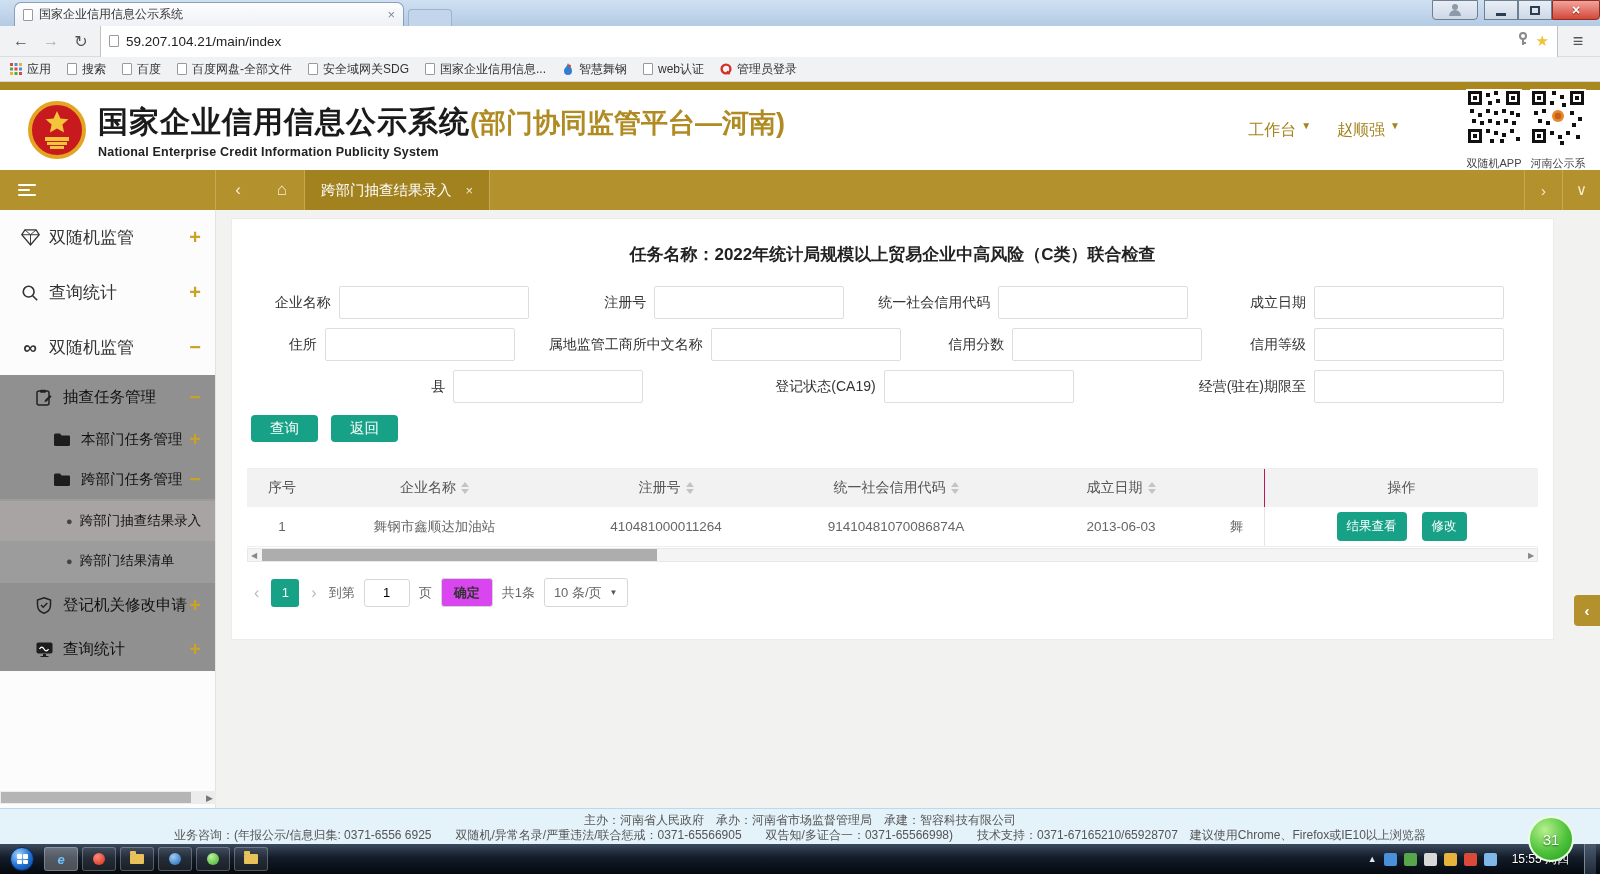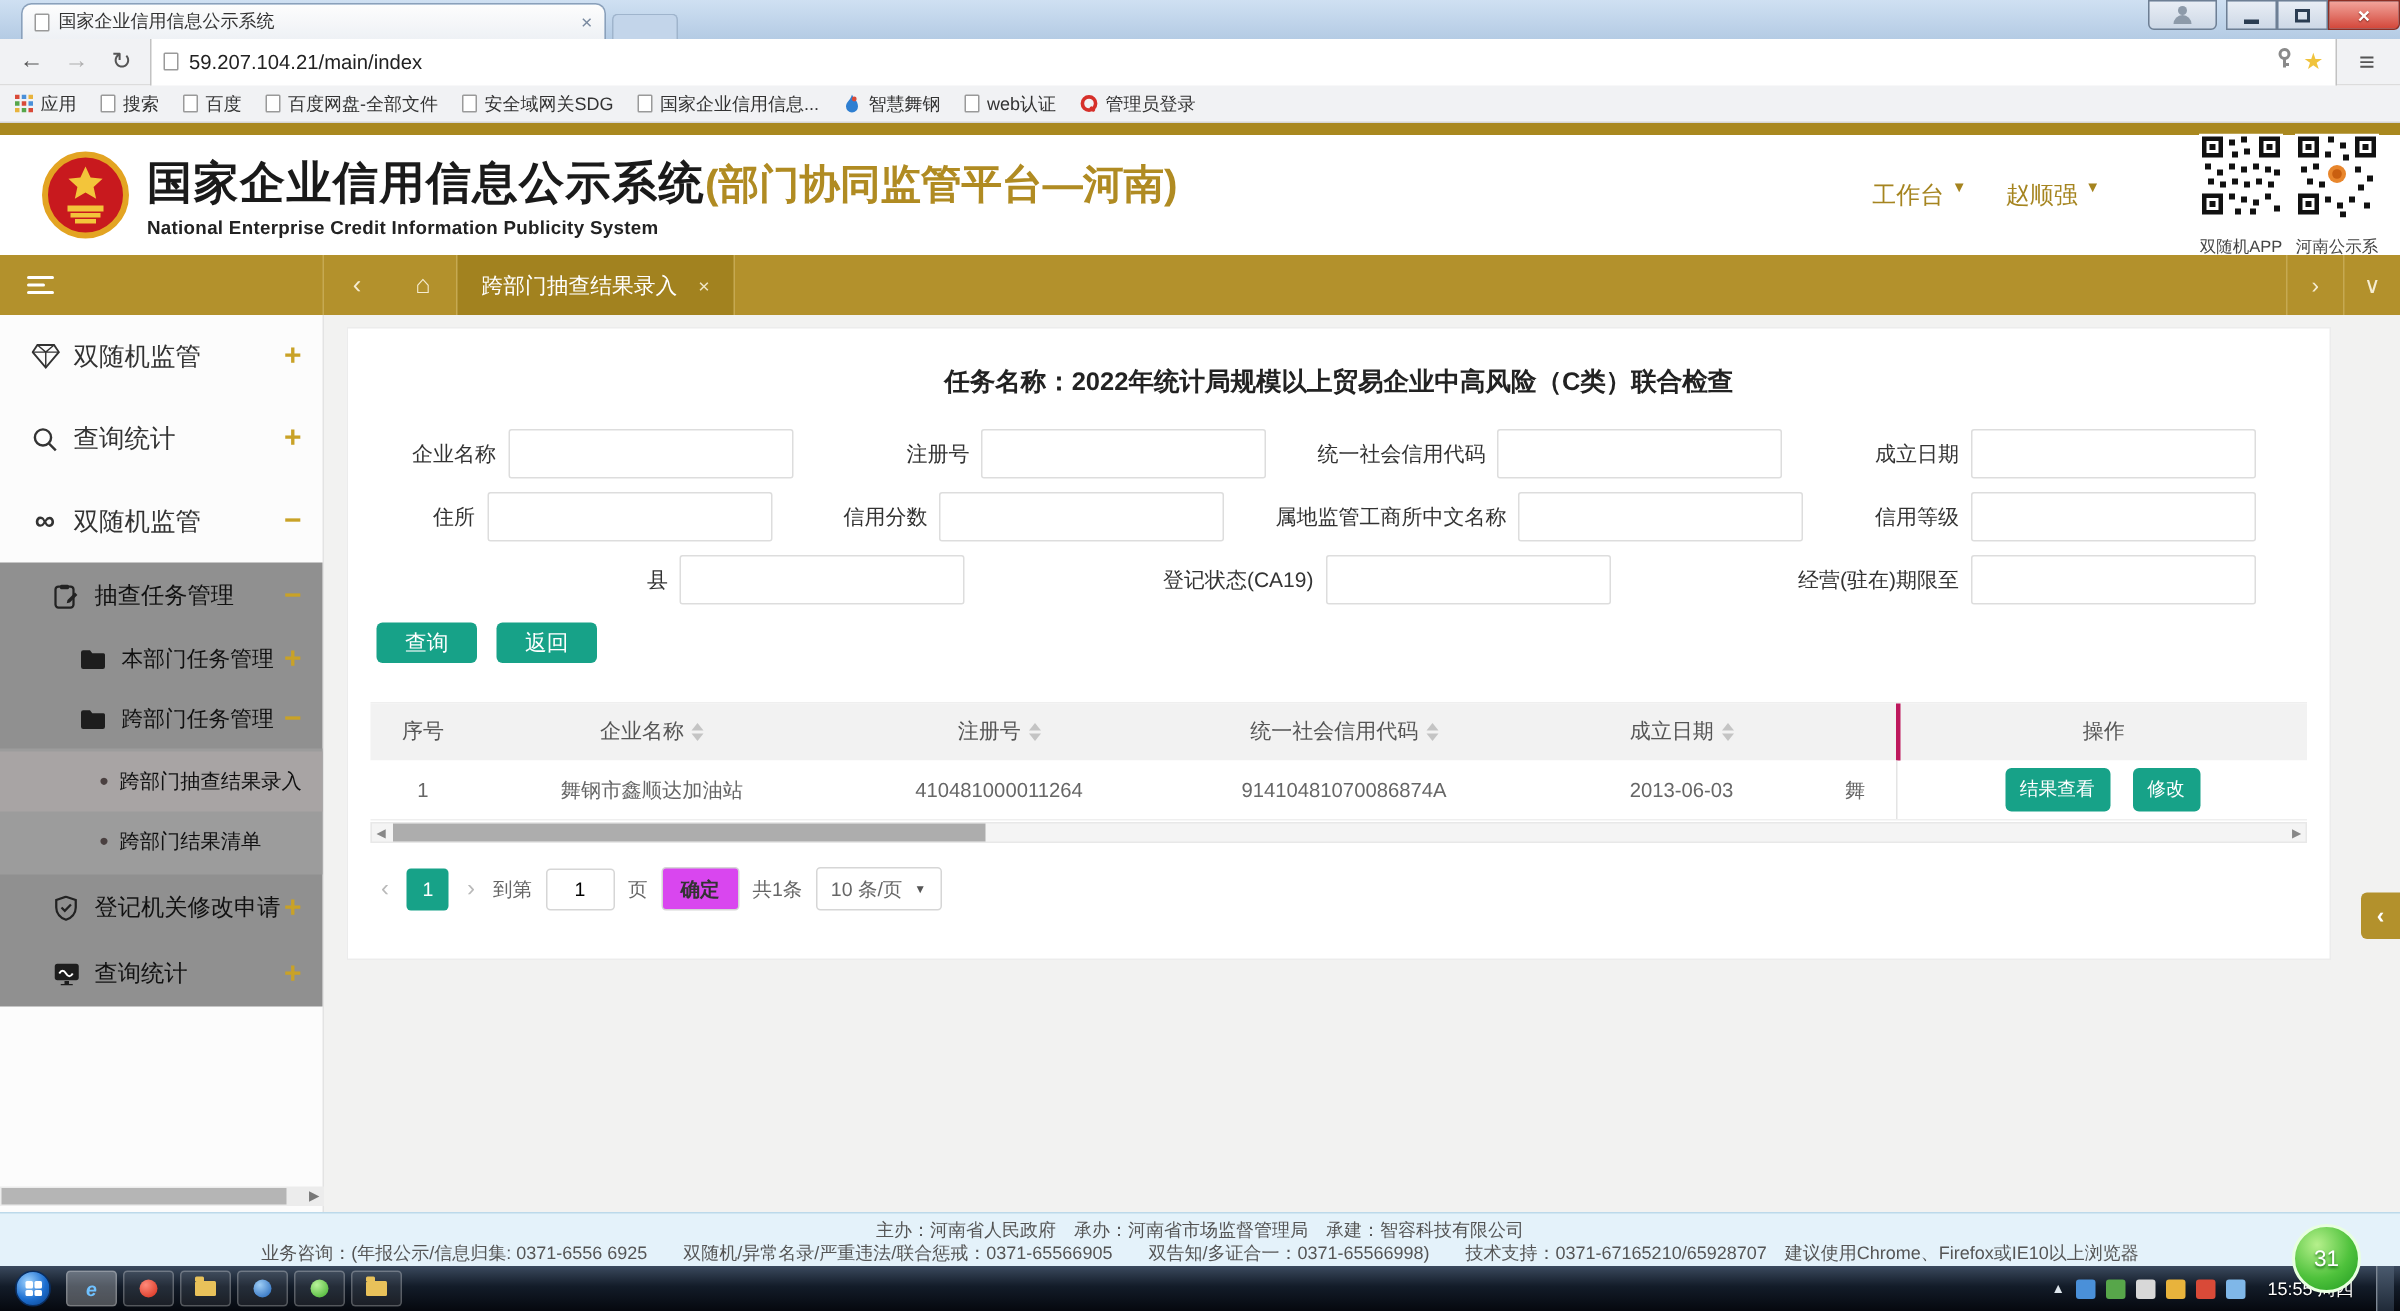--- a/index.html
+++ b/index.html
@@ -102,21 +102,21 @@
   .flabel { flex:1; text-align:right; font-size:14px; color:#333; padding-right:8px; white-space:nowrap; }
   .form-cell input { width:190px; height:33px; border:1px solid #ddd; border-radius:2px; flex:none; outline:none; font-size:13px; padding:0 6px; }
   .btn-row { display:flex; gap:13px; margin-top:12px; padding-left:4px; }
   .t-btn { background:#17a288; color:#fff; border:none; border-radius:4px; font-size:14.5px; padding:4px 19px; cursor:default; }
 
   .tbl { margin-top:26px; border-top:1px solid #efefef; }
   .tbl-head { display:flex; background:#f2f2f2; height:38px; align-items:center; color:#555; font-size:14px; }
   .tbl-row { display:flex; height:40px; align-items:center; color:#666; font-size:13.5px; border-bottom:1px solid #efefef; background:#fff; }
   .tc { display:flex; align-items:center; justify-content:center; gap:5px; overflow:hidden; white-space:nowrap; height:100%; }
   .c0{ width:70px; } .c1{ width:235px; } .c2{ width:228px; } .c3{ width:232px; } .c4{ width:218px; } .c5{ width:34px; justify-content:flex-start; } .c6{ flex:1; border-left:1px solid #e4e4e4; }
-  .tbl-head .c6 { border-left:3px solid #be185d; }
+  .tbl-head .c6 { border-left:1px solid #be185d; }
   .sort { display:inline-flex; flex-direction:column; gap:2px; }
   .sort i { width:0; height:0; border-left:4px solid transparent; border-right:4px solid transparent; }
   .sort .up { border-bottom:5px solid #c4c4c4; }
   .sort .dn { border-top:5px solid #c4c4c4; }
   .mini-btn { background:#17a288; color:#fff; border:none; border-radius:4px; font-size:12.5px; padding:6px 10px; margin:0 5px; cursor:default; }
 
   .h-scroll { height:14px; background:#f4f4f4; display:flex; align-items:center; margin-top:1px; border:1px solid #e8e8e8; }
   .h-scroll .arr { font-size:8px; color:#888; width:12px; text-align:center; }
   .h-scroll .track { flex:1; height:12px; position:relative; }
   .h-scroll .thumb { position:absolute; left:2px; top:0; width:395px; height:12px; background:#adadad; }
@@ -504,25 +504,25 @@
               <span class="flabel">成立日期</span>
               <input type="text" style="">
             </div>
         </div>
         <div class="form-row">
           <div class="form-cell">
               <span class="flabel">住所</span>
               <input type="text" style="">
             </div>
           <div class="form-cell">
+              <span class="flabel">属地监管工商所中文名称</span>
+              <input type="text" style="">
+            </div>
+          <div class="form-cell">
               <span class="flabel">信用分数</span>
-              <input type="text" style="">
-            </div>
-          <div class="form-cell">
-              <span class="flabel">属地监管工商所中文名称</span>
               <input type="text" style="">
             </div>
           <div class="form-cell">
               <span class="flabel">信用等级</span>
               <input type="text" style="">
             </div>
         </div>
         <div class="form-row">
           <div class="form-cell">
               <span class="flabel">县</span>

